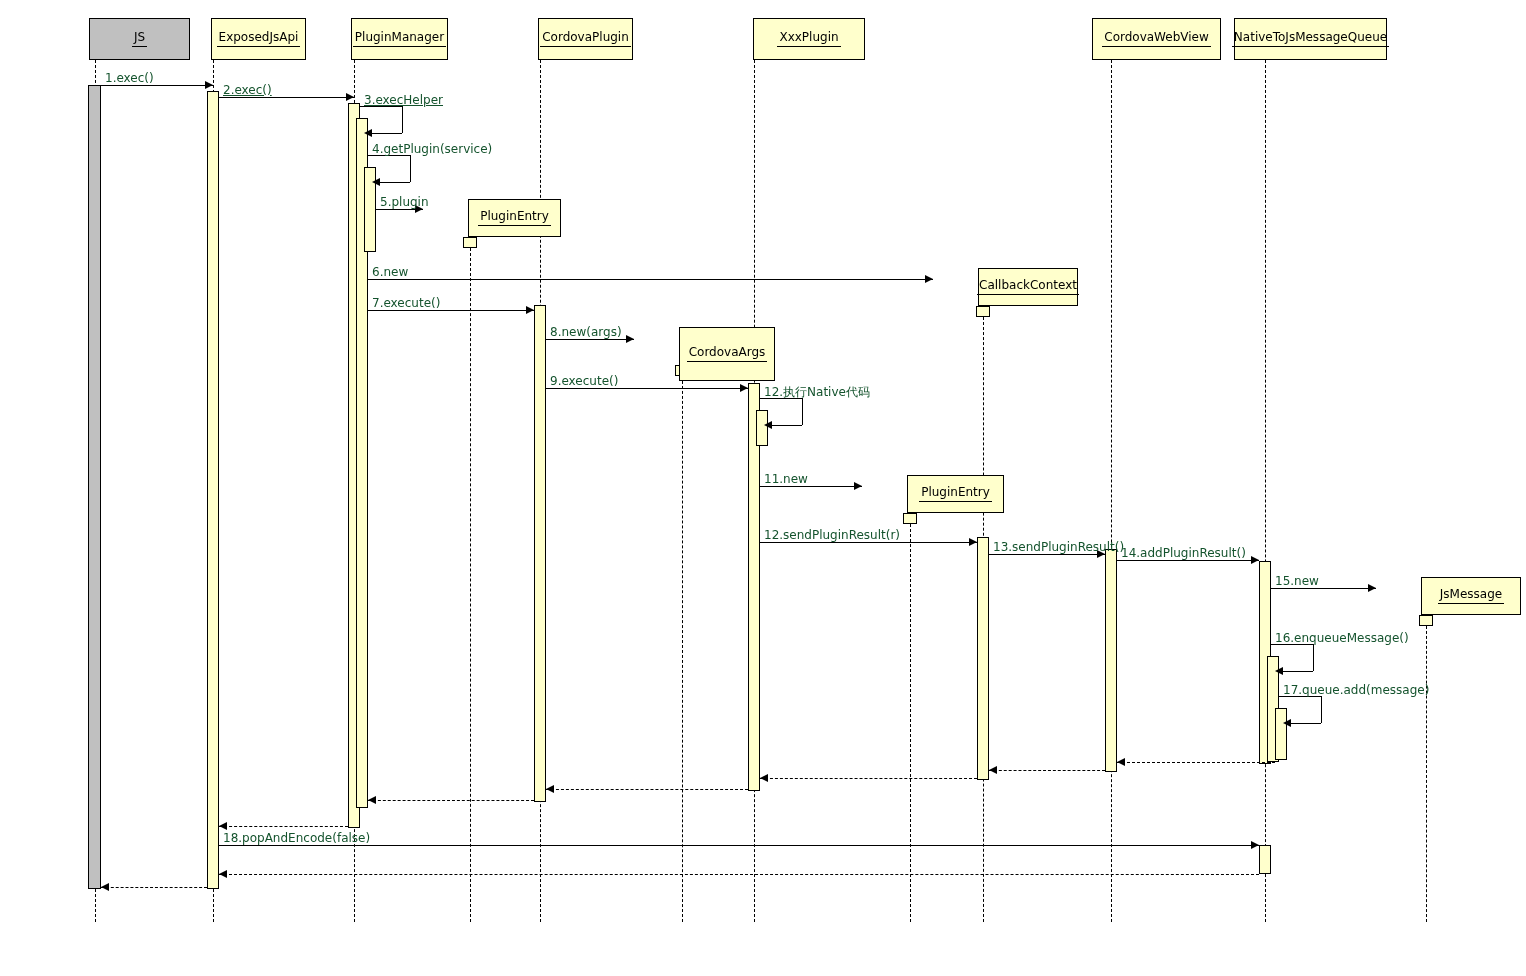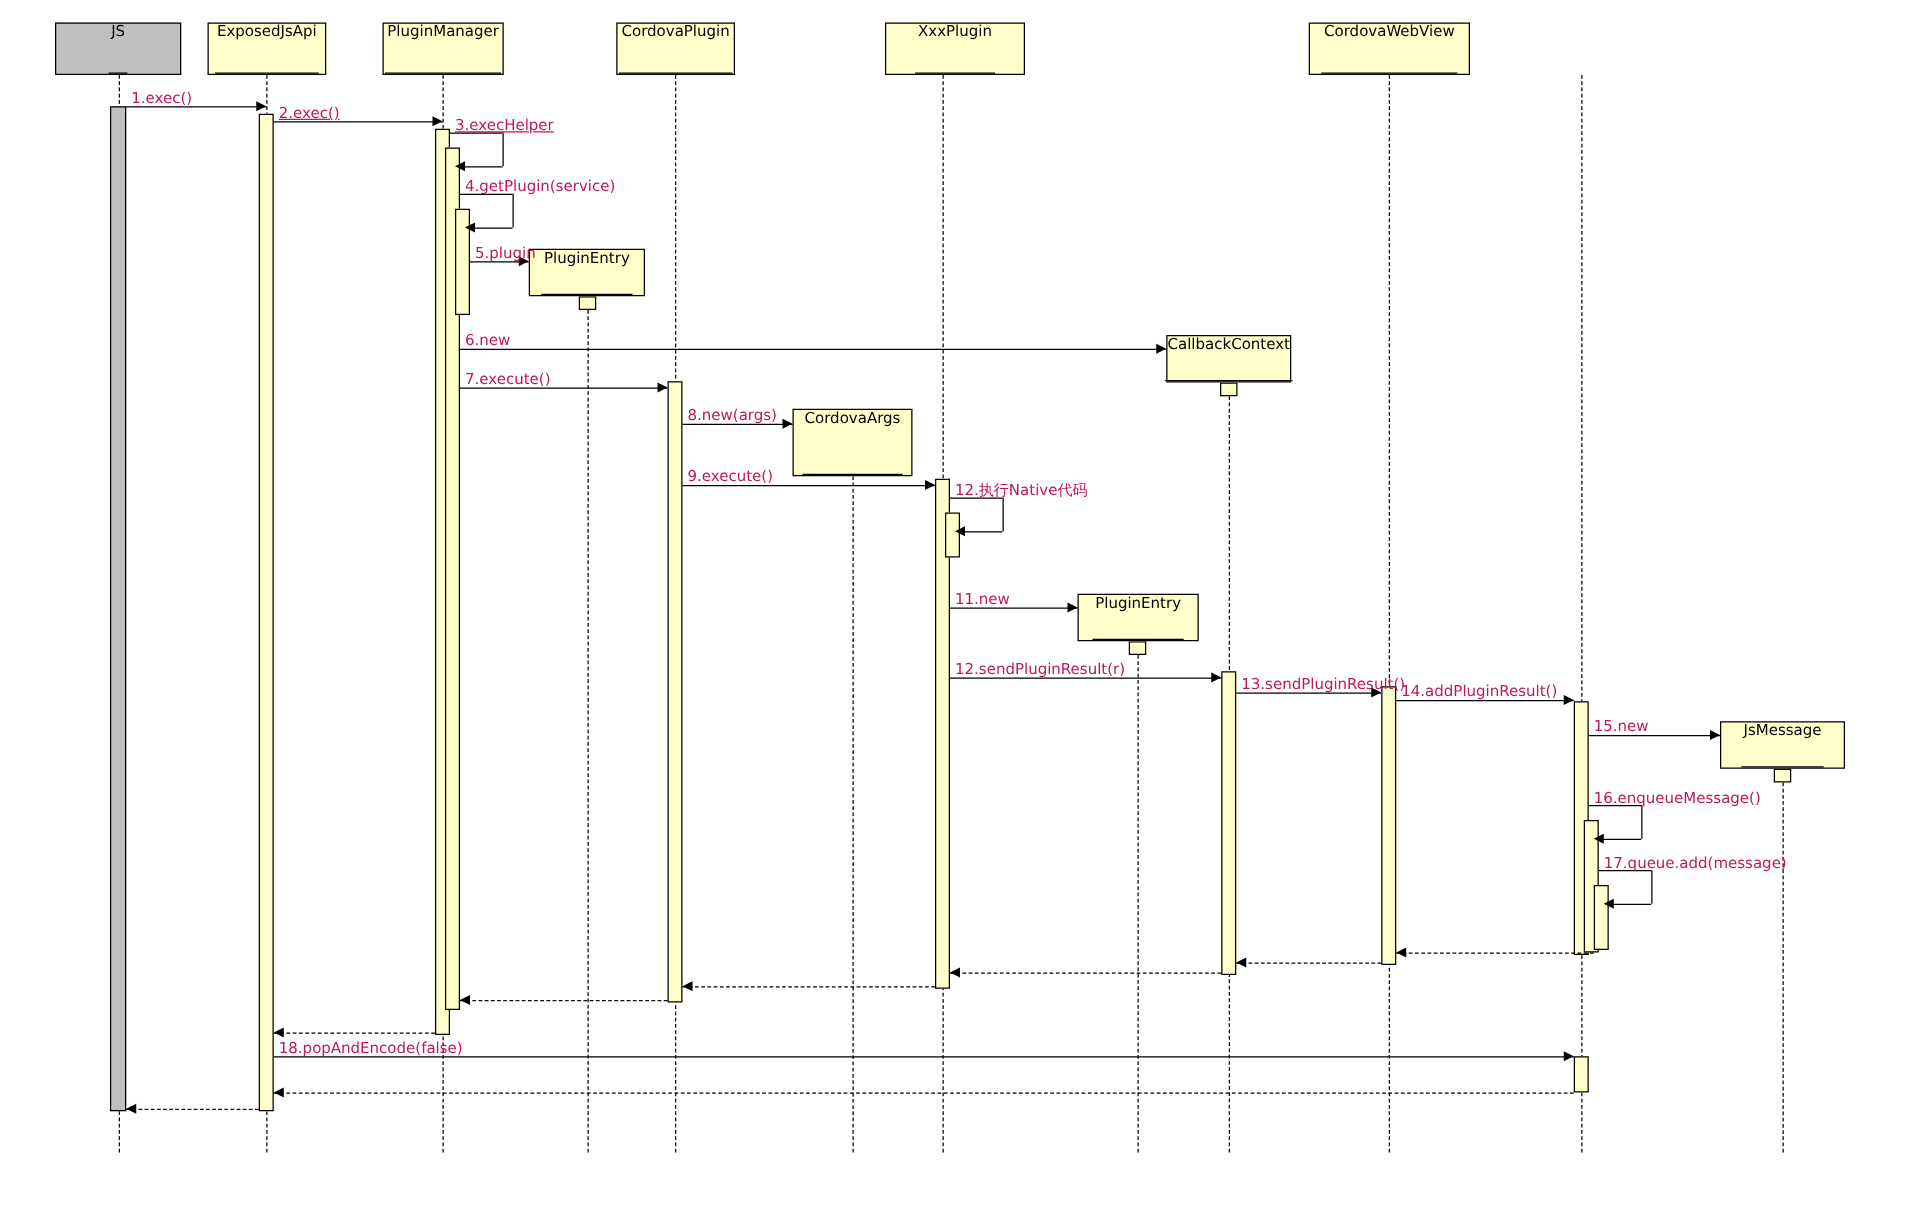--- a/index.html
+++ b/index.html
@@ -1,21 +1,21 @@
 <!DOCTYPE html>
 <html><head>
 <meta charset="utf-8">
 <style>
   html,body{margin:0;padding:0;background:#ffffff;}
   body{font-family:"DejaVu Sans","Liberation Sans",sans-serif;}
   #canvas{position:relative;width:1526px;height:976px;background:#ffffff;overflow:hidden;}
 
   
   .obj{position:absolute;box-sizing:border-box;border:1px solid #000;background:#ffffcc;
-       display:flex;justify-content:center;}
+       display:flex;align-items:center;justify-content:center;margin-left:45px;}
   .obj.actor{background:#c0c0c0;}
   .obj .nm{font-size:12px;color:#000;line-height:1.1;border-bottom:1px solid #000;padding:0 2px 1px 2px;
            white-space:nowrap;}
 
   
   .lifeline{position:absolute;width:0;border-left:1px dashed #000;}
 
   
   .act{position:absolute;box-sizing:border-box;border:1px solid #000;background:#ffffcc;}
   .act.gray{background:#c0c0c0;}
@@ -24,21 +24,21 @@
   .stub{position:absolute;box-sizing:border-box;border:1px solid #000;background:#ffffcc;}
 
   
   .msg{position:absolute;height:0;border-top:1px solid #000;}
   .msg.ret{border-top:1px dashed #000;}
   .arrow{position:absolute;width:0;height:0;}
   .arrow.right{border-top:4px solid transparent;border-bottom:4px solid transparent;border-left:8px solid #000;}
   .arrow.left{border-top:4px solid transparent;border-bottom:4px solid transparent;border-right:8px solid #000;}
   .vseg{position:absolute;width:0;border-left:1px solid #000;}
 
-  .lbl{position:absolute;font-size:12px;color:#be185d;white-space:nowrap;line-height:1;}
+  .lbl{position:absolute;font-size:12px;color:#14532d;white-space:nowrap;line-height:1;}
 </style>
 </head>
 <body>
 
 <div id="canvas">
     <div class="lifeline" style="left: 95px; top: 60px; height: 862px;"></div>
     <div class="lifeline" style="left: 213px; top: 60px; height: 862px;"></div>
     <div class="lifeline" style="left: 354px; top: 60px; height: 862px;"></div>
     <div class="lifeline" style="left: 540px; top: 60px; height: 862px;"></div>
     <div class="lifeline" style="left: 754px; top: 60px; height: 862px;"></div>
@@ -64,20 +64,23 @@
       <span class="nm">PluginManager</span>
     </div>
     <div class="obj" style="left: 493px; top: 18px; width: 95px; height: 42px;">
       <span class="nm">CordovaPlugin</span>
     </div>
     <div class="obj" style="left: 708px; top: 18px; width: 112px; height: 42px;">
       <span class="nm">XxxPlugin</span>
     </div>
     <div class="obj" style="left: 1047px; top: 18px; width: 129px; height: 42px;">
       <span class="nm">CordovaWebView</span>
+    </div>
+    <div class="obj" style="left: 1189px; top: 18px; width: 153px; height: 42px;">
+      <span class="nm">NativeToJsMessageQueue</span>
     </div>
     <div class="obj" style="left: 423px; top: 199px; width: 93px; height: 38px;">
       <span class="nm">PluginEntry</span>
     </div>
     <div class="obj" style="left: 933px; top: 268px; width: 100px; height: 38px;">
       <span class="nm">CallbackContext</span>
     </div>
     <div class="obj" style="left: 634px; top: 327px; width: 96px; height: 54px;">
       <span class="nm">CordovaArgs</span>
     </div>

